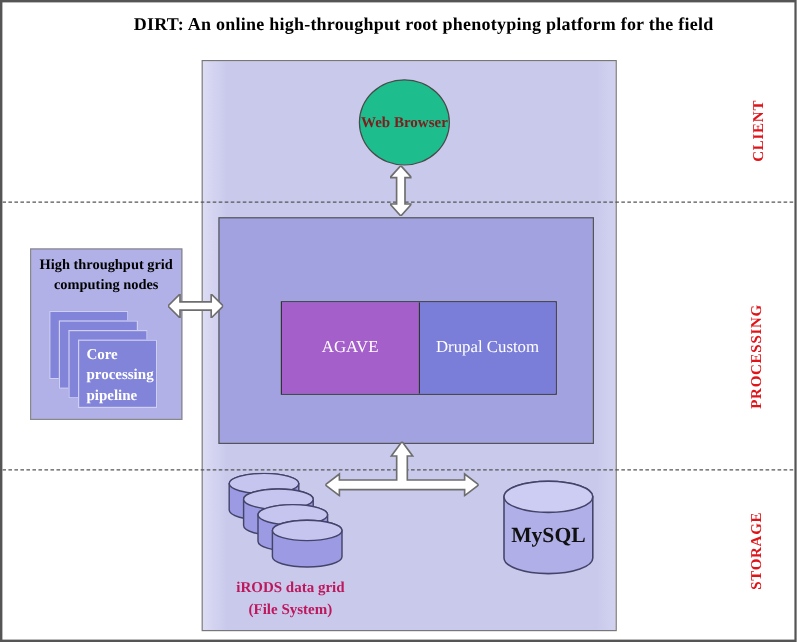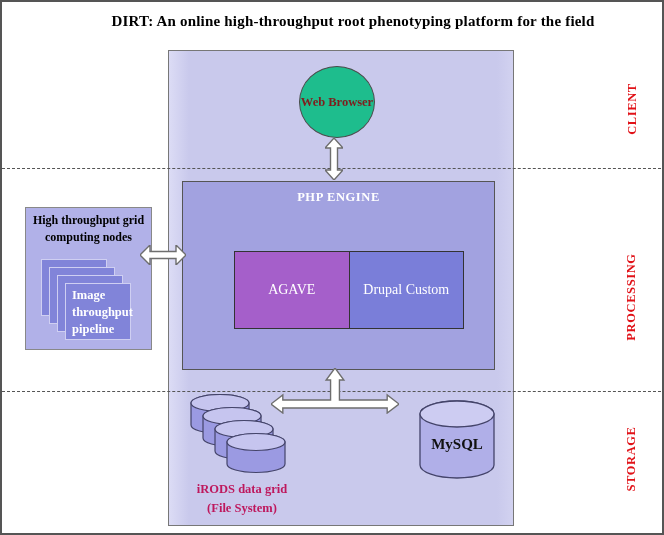--- a/index.html
+++ b/index.html
@@ -74,21 +74,21 @@
     border-top:1.3px dashed #555;z-index:5;
   }
   .zone-label{
     position:absolute;transform:translate(-50%,-50%) rotate(-90deg);
     color:var(--label-red);font-weight:bold;font-size:12.5px;
     letter-spacing:.6px;white-space:nowrap;z-index:4;
   }
   .storage-icon{position:absolute;z-index:3;}
   .mysql-label{
     position:absolute;left:417px;top:434px;width:76px;text-align:center;
-    font-weight:bold;font-size:15px;color:#111;z-index:4;
+    font-weight:bold;font-size:18px;color:#111;z-index:4;
   }
   .irods-label{
     position:absolute;left:165px;top:478px;width:150px;text-align:center;
     font-weight:bold;font-size:12.5px;line-height:1.55;color:#be185d;z-index:4;
   }
 </style>
 </head>
 <body>
 
 <div class="figure">
@@ -102,38 +102,37 @@
 
   <div class="browser-circle dots">
     <span>Web Browser</span>
   </div>
 
   <svg class="arrow" style="left:323px;top:136px" width="18" height="42" viewBox="0 0 18 42">
     <polygon points="9,0 18,10 12.5,10 12.5,32 18,32 9,42 0,32 5.5,32 5.5,10 0,10" fill="#ffffff" stroke="var(--arrow-outline)" stroke-width="1.4"></polygon>
   </svg>
 
   <div class="php-box dots"></div>
-  <div class="php-label">PHP ENGINE</div>
 
   <div class="modules">
     <div class="module purple dots">
       <span>AGAVE</span>
     </div>
     <div class="module blue dots">
       <span>Drupal Custom</span>
     </div>
   </div>
 
   <div class="grid-box dots"></div>
   <div class="grid-title">High throughput grid computing nodes</div>
   <div class="card dots" style="left:39px;top:257px"></div>
   <div class="card dots" style="left:47px;top:265px"></div>
   <div class="card dots" style="left:55px;top:273px"></div>
   <div class="card dots" style="left:63px;top:281px">
-    <div class="card-front-text">Image throughput pipeline</div>
+    <div class="card-front-text">Core processing pipeline</div>
   </div>
 
   <svg class="arrow" style="left:138px;top:243px" width="46" height="20" viewBox="0 0 46 20">
     <polygon points="0,10 10,0 10,6.5 36,6.5 36,0 46,10 36,20 36,13.5 10,13.5 10,20" fill="#ffffff" stroke="var(--arrow-outline)" stroke-width="1.4"></polygon>
   </svg>
 
   <svg class="arrow" style="left:269px;top:366px" width="128" height="46" viewBox="0 0 130 46" preserveAspectRatio="none">
     <polygon points="65,0 74,12 69.5,12 69.5,32 118,32 118,27 130,36 118,45 118,40 12,40 12,45 0,36 12,27 12,32 60.5,32 60.5,12 56,12" fill="#ffffff" stroke="var(--arrow-outline)" stroke-width="1.4"></polygon>
   </svg>
 

